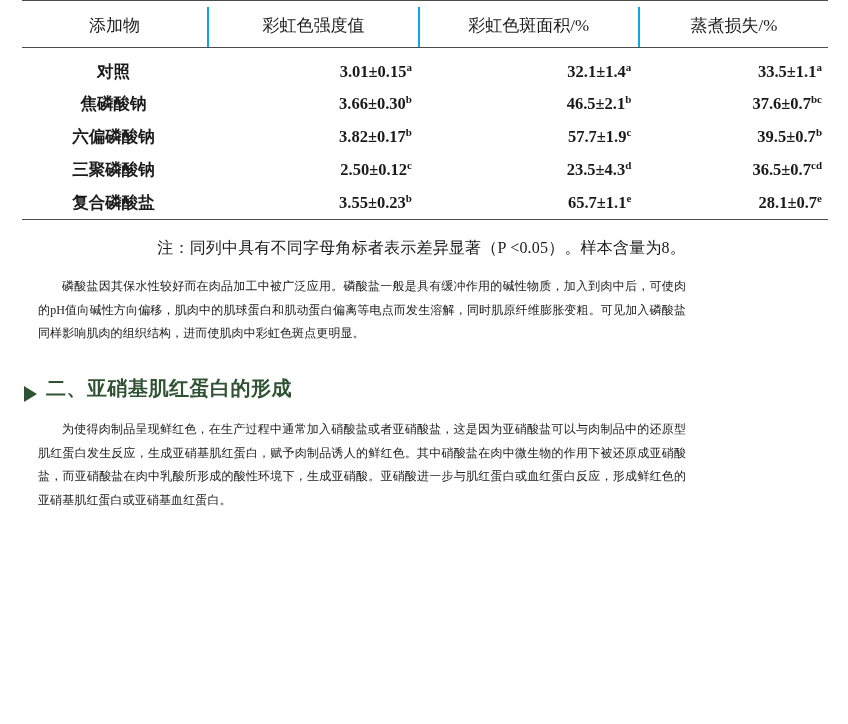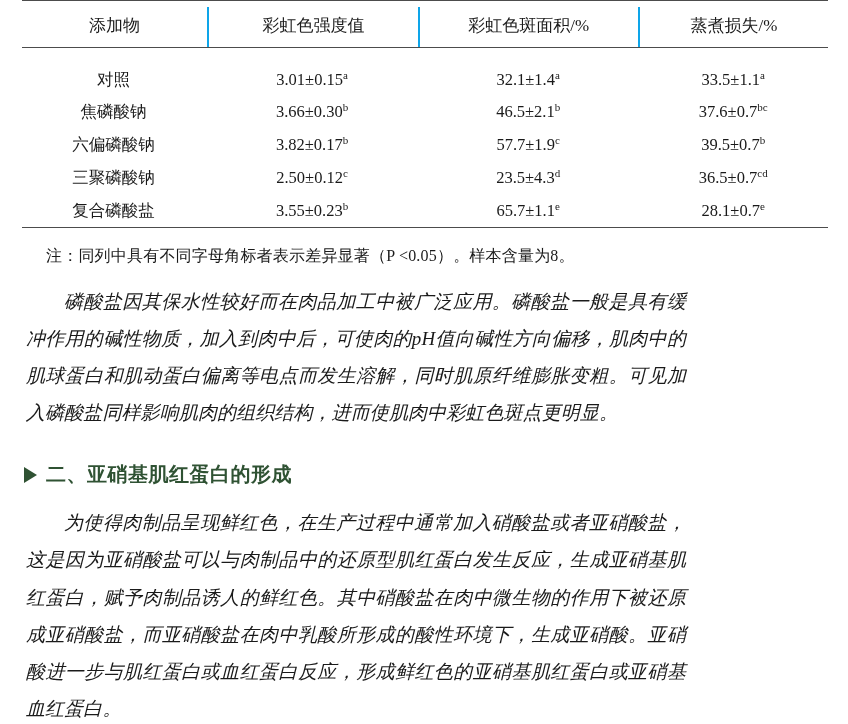--- a/index.html
+++ b/index.html
@@ -49,53 +49,54 @@
   }
   .hr-top { border-top-width: 1px; }
   .hr-mid { border-top-width: 1px; }
   .hr-bot { border-top-width: 1px; }
   
   table.data-table thead th + th {
     border-left: 2px solid #0ea5e9;
   }
   table.data-table tbody td + td {
     border-left: 1px solid transparent;
+    text-align: right;
   }
   .col-0 { width: 186px; }
   .col-1 { width: 212px; }
   .col-2 { width: 220px; }
   .col-3 { width: 188px; }
 
   sup.note {
     font-size: 11px;
     vertical-align: super;
     line-height: 0;
   }
 
   
   .note-line {
     font-size: 16px;
     margin: 18px 0 0 0;
     padding-left: 24px;
     color: #1a1a1a;
     letter-spacing: 0.2px;
+    text-align: right;
   }
   p.body-par {
-    font-size: 19px;
+    font-size: 12px;
     line-height: 1.95;
-    margin: 16px 0 0 4px;
+    margin: 16px 0 0 16px;
     text-indent: 2em;
     text-align: justify;
     text-justify: inter-ideograph;
     letter-spacing: 0.1px;
-    font-style: italic;
   }
   .section-head {
     display: flex;
-    align-items: center;
+    align-items: flex-end;
     margin-top: 30px;
     margin-bottom: 2px;
   }
   .tri {
     width: 0;
     height: 0;
     border-top: 8px solid transparent;
     border-bottom: 8px solid transparent;
     border-left: 13px solid #2f5233;
     margin-right: 9px;
@@ -119,21 +120,21 @@
     <thead>
       <tr>
         <th class="col-0">添加物</th>
         <th class="col-1">彩虹色强度值</th>
         <th class="col-2">彩虹色斑面积/%</th>
         <th class="col-3">蒸煮损失/%</th>
       </tr>
     </thead>
   </table>
   <div class="hr-mid"></div>
-  <table class="data-table" style="margin-top:16px;">
+  <table class="data-table" style="margin-top:8px;font-weight:bold;">
     <tbody>
       <tr>
         <td class="col-0">对照</td>
         <td class="col-1"><span>3.01±0.15</span><sup class="note">a</sup></td>
         <td class="col-2"><span>32.1±1.4</span><sup class="note">a</sup></td>
         <td class="col-3"><span>33.5±1.1</span><sup class="note">a</sup></td>
       </tr>
       <tr>
         <td class="col-0">焦磷酸钠</td>
         <td class="col-1"><span>3.66±0.30</span><sup class="note">b</sup></td>

